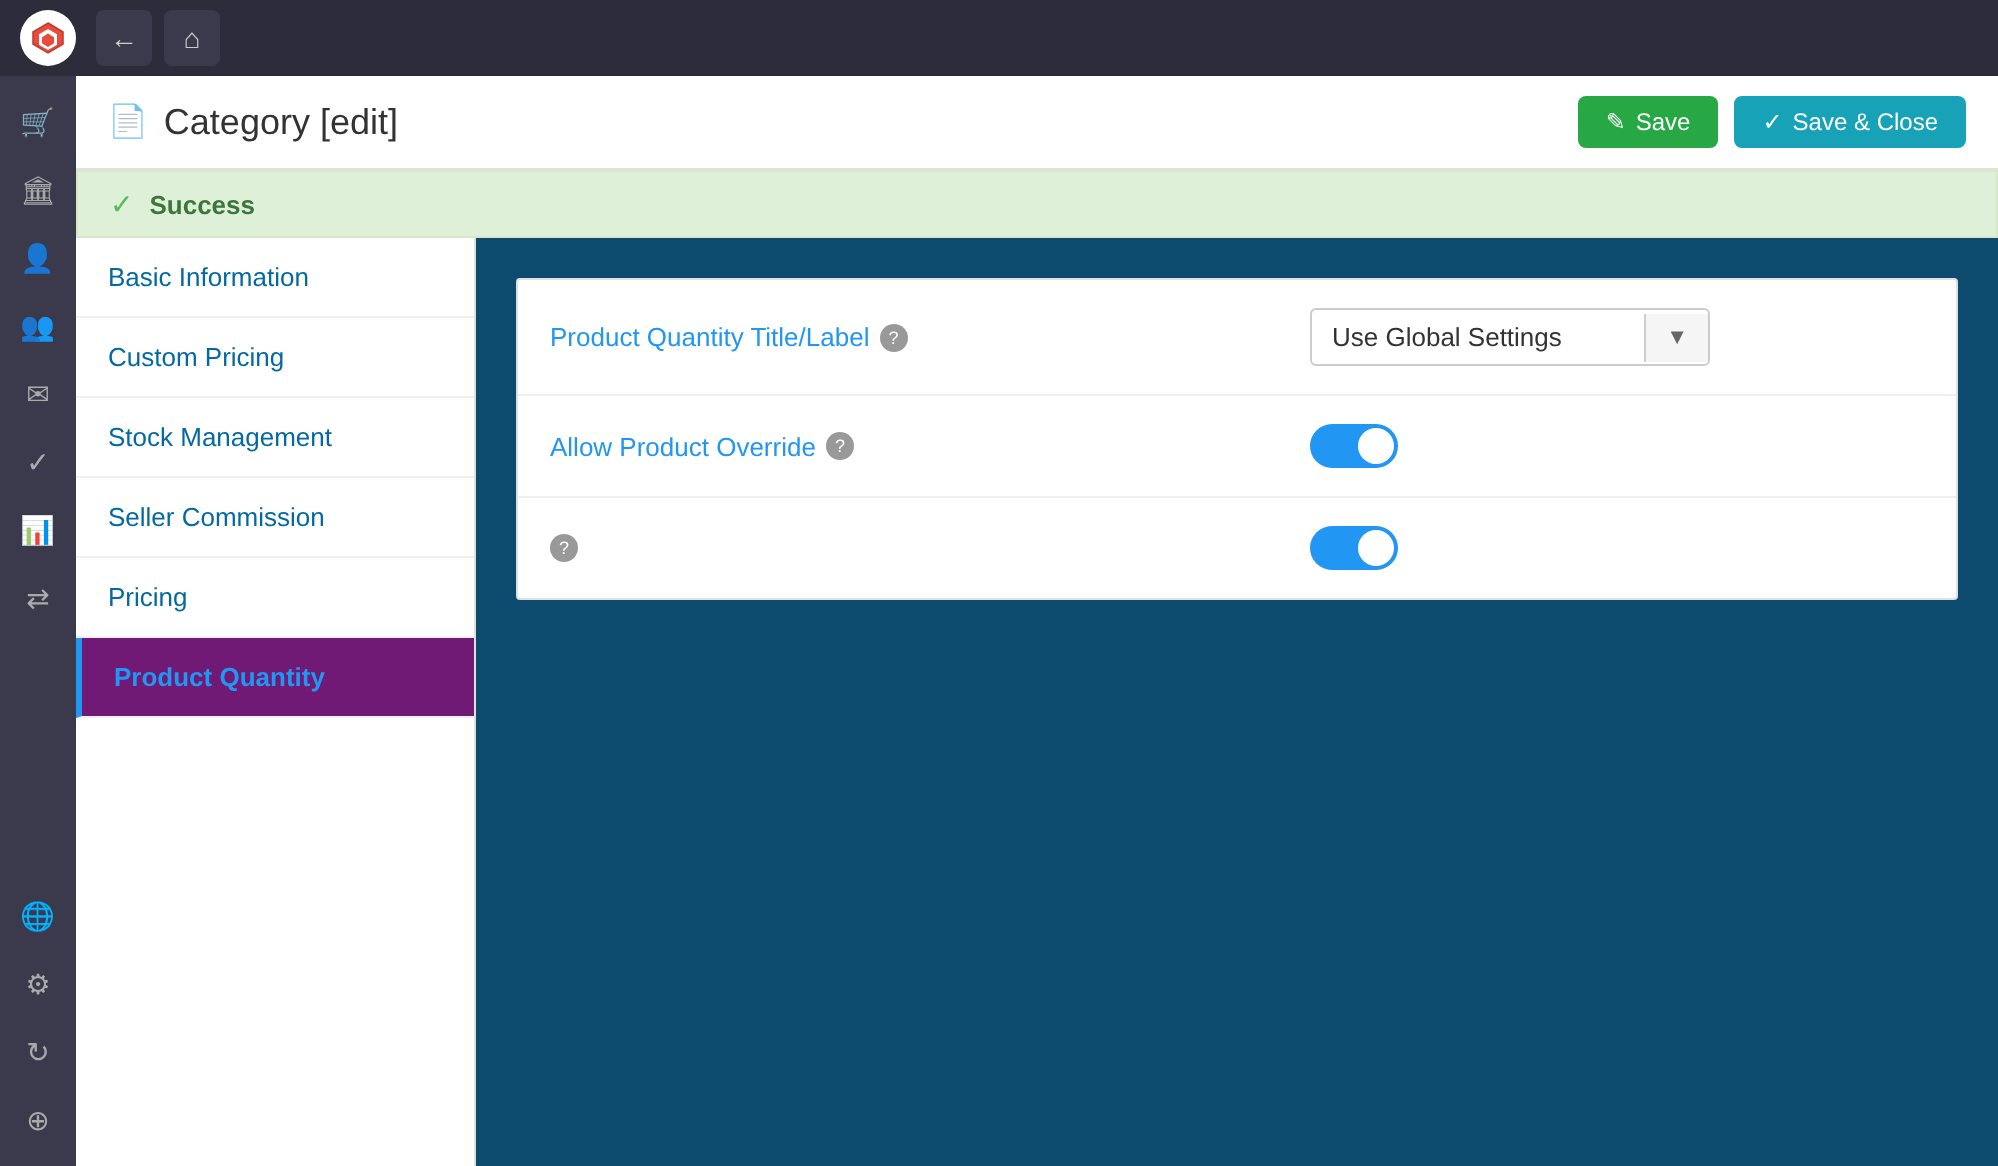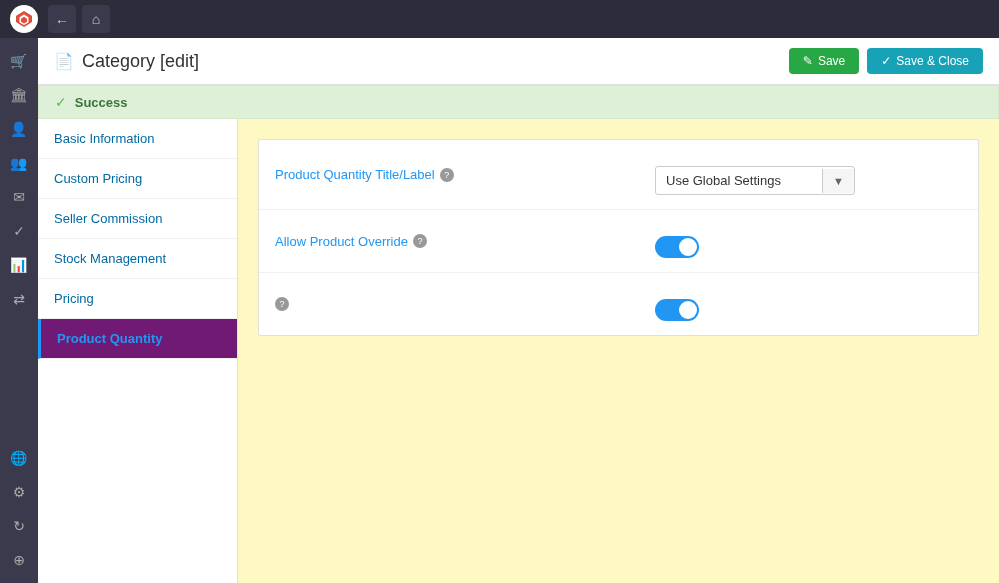--- a/index.html
+++ b/index.html
@@ -173,21 +173,21 @@
       color: #2196f3;
       font-weight: 600;
       border-left: 3px solid #2196f3;
     }
 
     
     .main-panel {
       flex: 1;
       padding: 20px;
       overflow-y: auto;
-      background: #fef9c3;
+      background: #0c4a6e;
     }
 
     
     .settings-table {
       background: #fff;
       border: 1px solid #e0e0e0;
       border-radius: 2px;
       width: 100%;
     }
     .settings-row {
@@ -200,21 +200,21 @@
     .settings-row:last-child { border-bottom: none; }
     .settings-label {
       width: 380px;
       color: #2196f3;
       font-size: 13px;
       display: flex;
       align-items: center;
       gap: 5px;
       flex-shrink: 0;
     }
-    .settings-value { flex: 1; display: flex; align-items: center; margin-top: 12px; }
+    .settings-value { flex: 1; display: flex; align-items: center; }
     .help-icon {
       width: 14px; height: 14px;
       background: #999;
       border-radius: 50%;
       display: inline-flex;
       align-items: center;
       justify-content: center;
       color: #fff;
       font-size: 9px;
       cursor: pointer;
@@ -325,22 +325,22 @@
     <div class="success-banner">
       <span class="success-icon">✓</span>
       <span class="success-label">Success</span>
     </div>
 
     <div class="body-layout">
 
       <div class="left-nav">
         <div class="left-nav-item">Basic Information</div>
         <div class="left-nav-item">Custom Pricing</div>
+        <div class="left-nav-item">Stock Management</div>
         <div class="left-nav-item">Seller Commission</div>
-        <div class="left-nav-item">Stock Management</div>
         <div class="left-nav-item">Pricing</div>
         <div class="left-nav-item active">Product Quantity</div>
       </div>
 
       <div class="main-panel">
         <div class="settings-table">
 
           <div class="settings-row">
             <div class="settings-label">
               <span>Product Quantity Title/Label</span>

